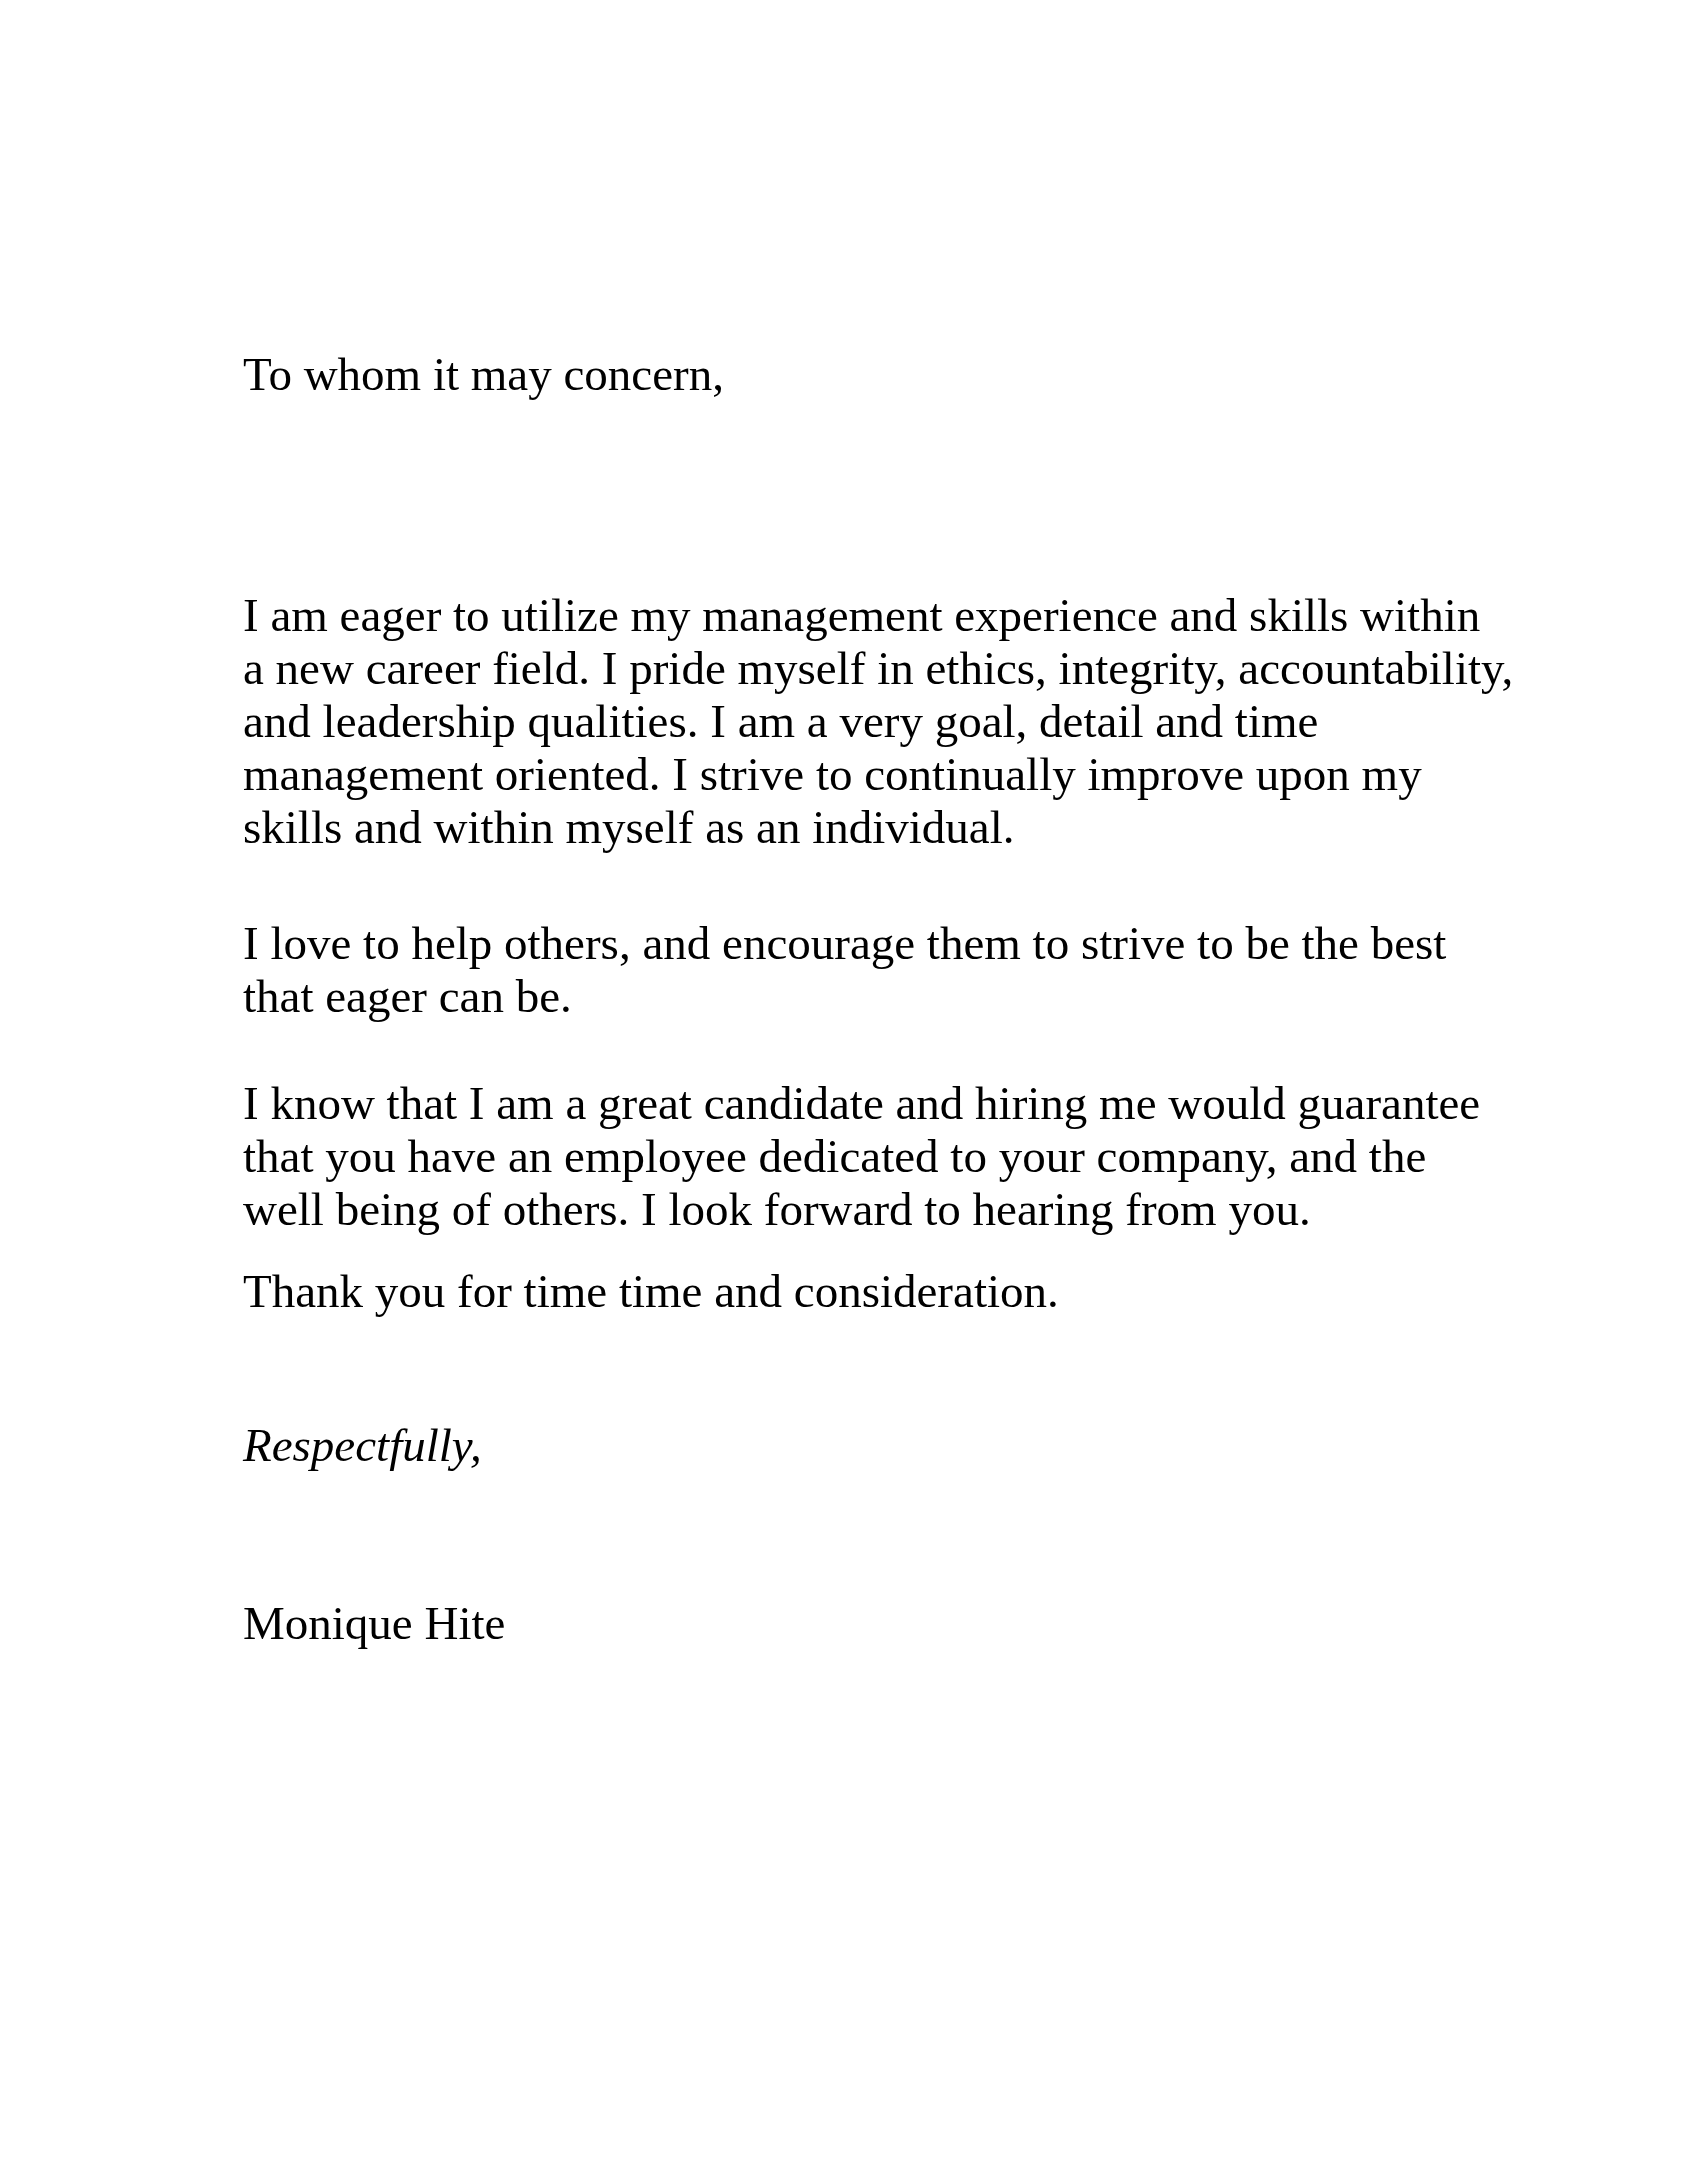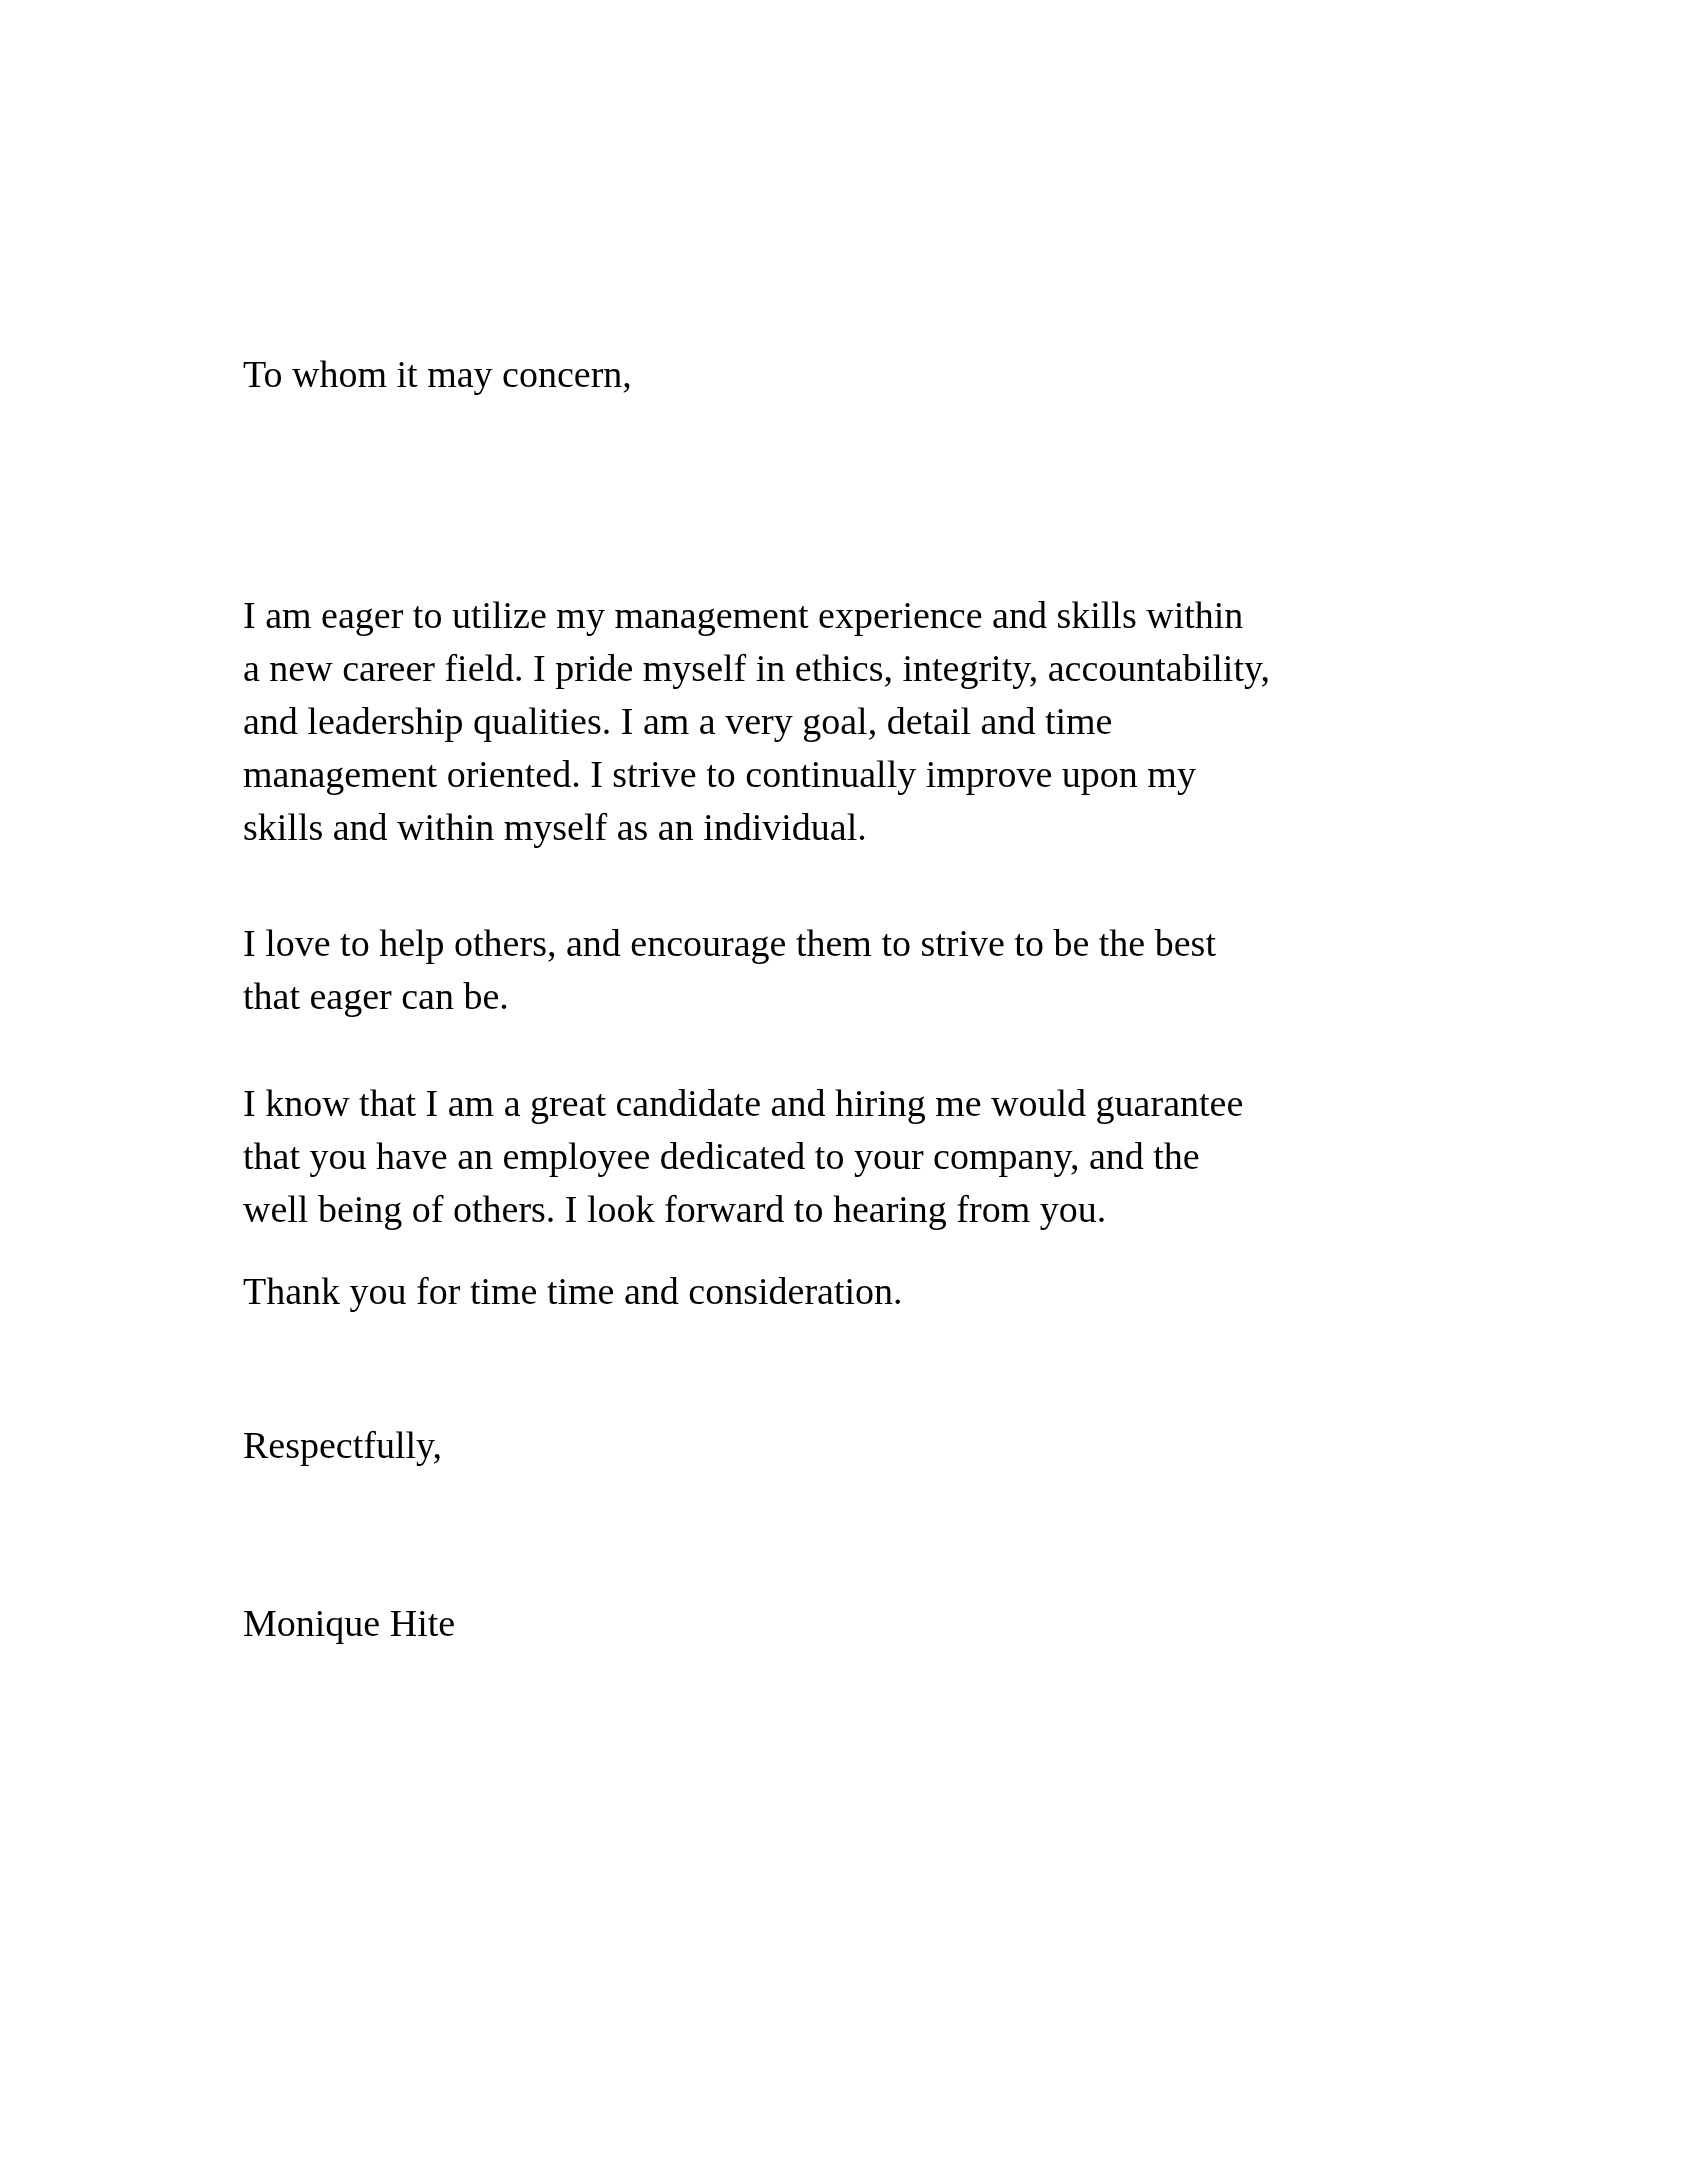--- a/index.html
+++ b/index.html
@@ -12,31 +12,31 @@
     background: #ffffff;
     position: relative;
     overflow: hidden;
     font-family: "Liberation Serif", "DejaVu Serif", serif;
     color: #000000;
   }
   .letter-block {
     position: absolute;
     left: 243px;
     width: 1293px;
-    font-size: 38px;
+    font-size: 47px;
     line-height: 53px;
     white-space: pre-line;
     letter-spacing: 0px;
   }
   .salutation      { top: 348px; }
   .paragraph-1     { top: 589px; }
   .paragraph-2     { top: 917px; }
   .paragraph-3     { top: 1077px; }
   .closing-thanks  { top: 1265px; }
-  .valediction     { top: 1419px; }
+  .valediction     { top: 1419px; font-style: italic; }
   .signature-name  { top: 1568px; margin-top: 29px; }
 </style>
 </head>
 <body>
 
 <div>
 
   <div class="letter-block salutation">To whom it may concern,</div>
 
   <div class="letter-block paragraph-1">I am eager to utilize my management experience and skills within

